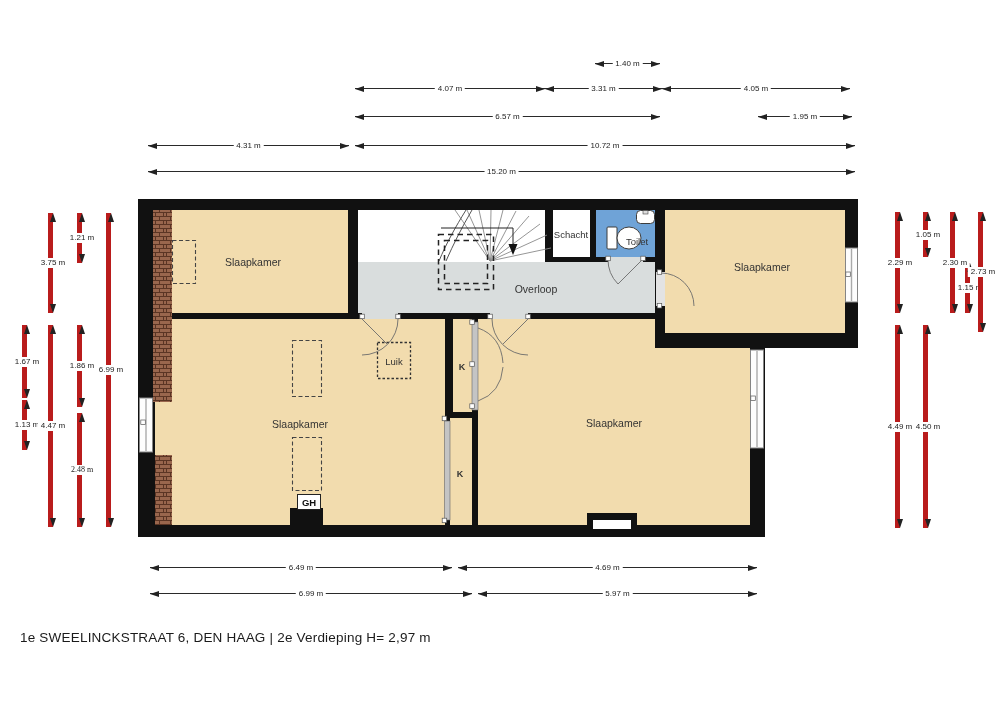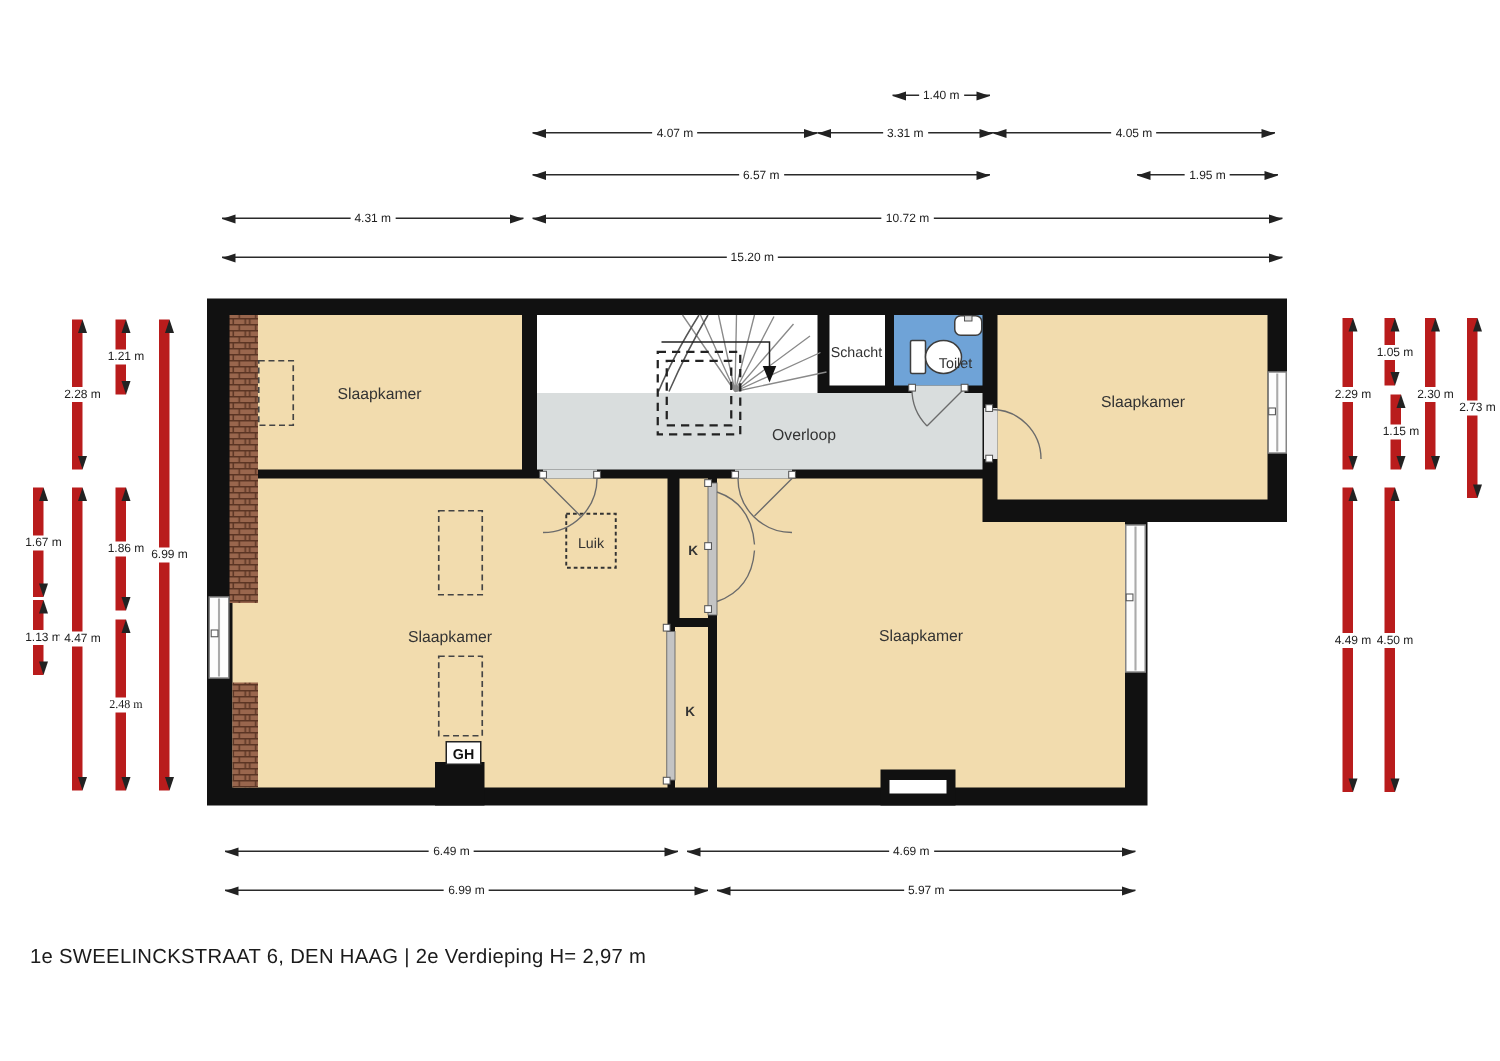--- a/index.html
+++ b/index.html
@@ -2,21 +2,21 @@
 <html><head>
 <meta charset="utf-8">
 <style>
   html,body{margin:0;padding:0;background:#fff;}
   .page{position:relative;width:1000px;height:707px;background:#fff;overflow:hidden;
         font-family:"Liberation Sans",sans-serif;}
   .page svg{position:absolute;left:0;top:0;}
   #dims{position:absolute;left:0;top:0;width:1000px;height:707px;pointer-events:none;}
   .dim{position:absolute;}
   .dim-h{border-top:1px solid #2a2a2a;height:0;text-decoration:underline;}
-  .dim-v{border-left:7px solid #b91c1c;width:0;}
+  .dim-v{border-left:5px solid #b91c1c;width:0;}
   .dim-h::before{content:"";position:absolute;left:0;top:-3.5px;width:0;height:0;
     border-style:solid;border-width:3px 9px 3px 0;border-color:transparent #222 transparent transparent;}
   .dim-h::after{content:"";position:absolute;right:0;top:-3.5px;width:0;height:0;
     border-style:solid;border-width:3px 0 3px 9px;border-color:transparent transparent transparent #222;}
   .dim-v::before{content:"";position:absolute;top:0;left:-3.5px;width:0;height:0;
     border-style:solid;border-width:0 3px 9px 3px;border-color:transparent transparent #222 transparent;}
   .dim-v::after{content:"";position:absolute;bottom:0;left:-3.5px;width:0;height:0;
     border-style:solid;border-width:9px 3px 0 3px;border-color:#222 transparent transparent transparent;}
   .dim-label{position:absolute;background:#fff;color:#222;font-size:8px;line-height:1;
     padding:1px 3px;white-space:nowrap;}
@@ -203,21 +203,21 @@
       <div class="dim dim-h" style="left: 478px; top: 593px; width: 279px;">
         <span class="dim-label">5.97 m</span>
       </div>
       <div class="dim dim-v" style="left: 22px; top: 325px; height: 73px;">
         <span class="dim-label">1.67 m</span>
       </div>
       <div class="dim dim-v" style="left: 22px; top: 400px; height: 50px;">
         <span class="dim-label">1.13 m</span>
       </div>
       <div class="dim dim-v" style="left: 48px; top: 213px; height: 100px;">
-        <span class="dim-label">2.28 m</span>
+        <span class="dim-label">3.75 m</span>
       </div>
       <div class="dim dim-v" style="left: 48px; top: 325px; height: 202px; text-align: right;">
         <span class="dim-label">4.47 m</span>
       </div>
       <div class="dim dim-v" style="left: 77px; top: 213px; height: 50px;">
         <span class="dim-label">1.21 m</span>
       </div>
       <div class="dim dim-v" style="left: 77px; top: 325px; height: 82px;">
         <span class="dim-label">1.86 m</span>
       </div>
@@ -229,21 +229,21 @@
       </div>
       <div class="dim dim-v" style="left: 895px; top: 212px; height: 101px;">
         <span class="dim-label">2.29 m</span>
       </div>
       <div class="dim dim-v" style="left: 895px; top: 325px; height: 203px;">
         <span class="dim-label">4.49 m</span>
       </div>
       <div class="dim dim-v" style="left: 923px; top: 212px; height: 45px;">
         <span class="dim-label">1.05 m</span>
       </div>
-      <div class="dim dim-v" style="left: 927px; top: 263px; height: 50px;">
+      <div class="dim dim-v" style="left: 965px; top: 263px; height: 50px;">
         <span class="dim-label">1.15 m</span>
       </div>
       <div class="dim dim-v" style="left: 923px; top: 325px; height: 203px;">
         <span class="dim-label">4.50 m</span>
       </div>
       <div class="dim dim-v" style="left: 950px; top: 212px; height: 101px;">
         <span class="dim-label">2.30 m</span>
       </div>
       <div class="dim dim-v" style="left: 978px; top: 212px; height: 120px;">
         <span class="dim-label">2.73 m</span>

